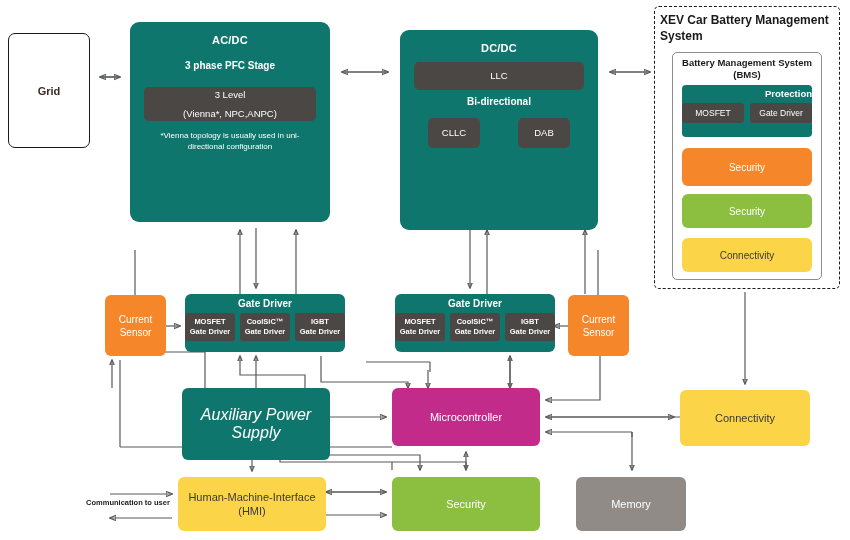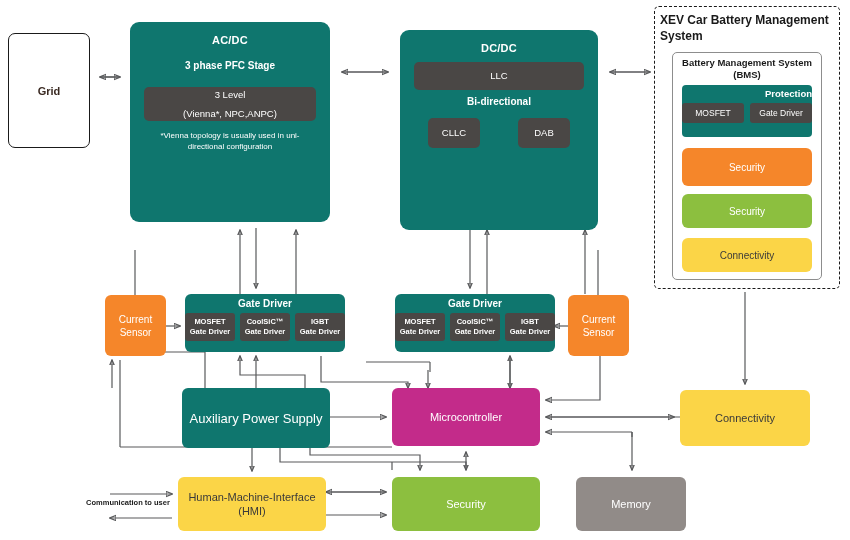--- a/index.html
+++ b/index.html
@@ -65,21 +65,21 @@
   #gd-right{left:395px;top:294px;width:160px;height:58px;}
   .gd-title{font-size:10px;font-weight:bold;color:#fff;text-align:center;}
   .gd-row{display:flex;gap:5px;justify-content:center;margin-top:4px;}
   .gd-chip{background:#4a4745;color:#fff;font-size:7.5px;line-height:10px;
            border-radius:3px;padding:4px 2px;width:46px;text-align:center;font-weight:bold;}
 
   #cs-left{left:105px;top:295px;width:61px;height:61px;font-size:10px;line-height:13px;}
   #cs-right{left:568px;top:295px;width:61px;height:61px;font-size:10px;line-height:13px;}
 
   
-  #aps{left:182px;top:388px;width:148px;height:60px;font-size:13px;}
+  #aps{left:182px;top:388px;width:148px;height:72px;font-size:16px;font-style:italic;}
   #mcu{left:392px;top:388px;width:148px;height:58px;font-size:11px;}
   #connectivity{left:680px;top:390px;width:130px;height:56px;font-size:11px;}
   #hmi{left:178px;top:477px;width:148px;height:54px;font-size:11px;line-height:14px;}
   #security{left:392px;top:477px;width:148px;height:54px;font-size:11px;}
   #memory{left:576px;top:477px;width:110px;height:54px;font-size:11px;}
 
   #comm-label{left:78px;top:498px;width:100px;font-size:7.5px;color:#1a1a1a;
               font-weight:bold;text-align:center;}
 
   svg#wires{position:absolute;left:0;top:0;width:850px;height:540px;

